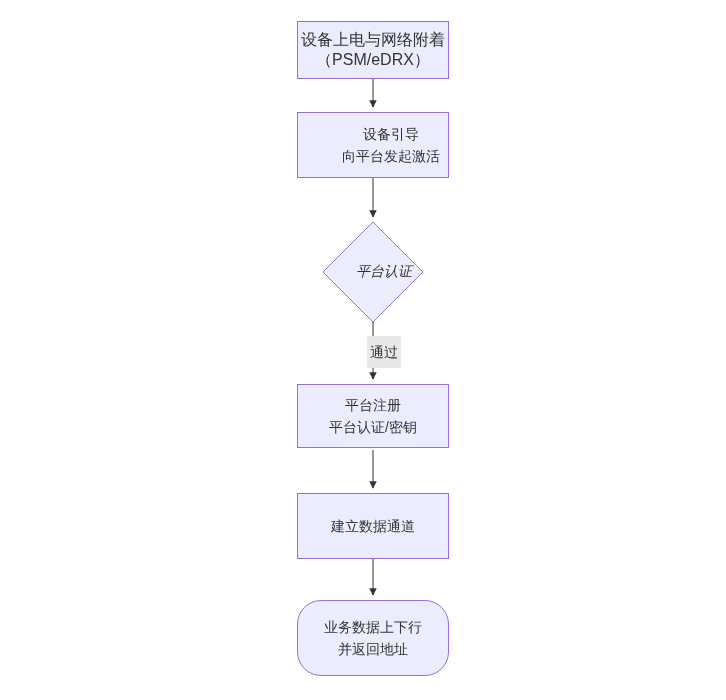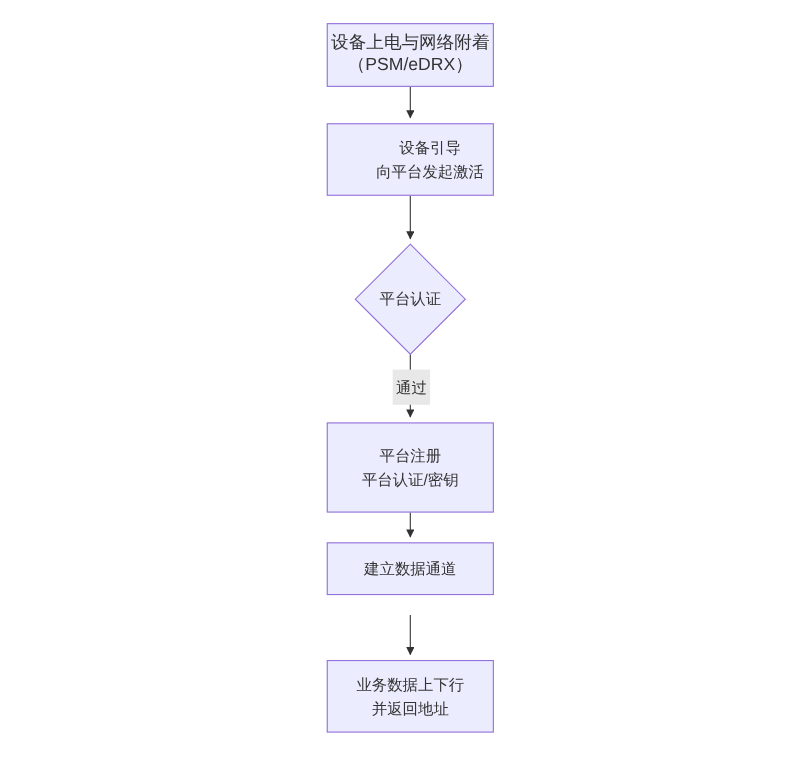--- a/index.html
+++ b/index.html
@@ -43,39 +43,40 @@
     display: flex;
     flex-direction: column;
     align-items: center;
     justify-content: center;
     text-align: center;
     font-size: 14px;
     line-height: 22px;
   }
   .node-a { top: 21px;  height: 58px; font-size: 16px; line-height: 20px; }
   .node-b { top: 112px; height: 66px; padding-left: 36px; }
-  .node-d { top: 384px; height: 82px; }
-  .node-e { top: 493px; height: 48px; }
-  .node-f { top: 600px; height: 66px; }
+  .node-d { top: 384px; height: 64px; }
+  .node-e { top: 493px; height: 66px; }
+  .node-f { top: 600px; height: 76px; border-radius: 24px; }
   .diamond-label {
     position: absolute;
-    left: 323px;
+    left: 334px;
     top: 222px;
     width: 100px;
     height: 100px;
     display: flex;
     align-items: center;
     justify-content: center;
     color: var(--text, #333333);
     font-size: 14px;
     pointer-events: none;
+    font-style: italic;
   }
   .edge-label {
     position: absolute;
-    left: 374px;
+    left: 384px;
     top: 352px;
     transform: translate(-50%, -50%);
     background: var(--edge-label-bg, #e8e8e8);
     color: var(--text, #333333);
     font-size: 14px;
     line-height: 18px;
     padding: 7px 3px;
     white-space: nowrap;
   }
 </style>

